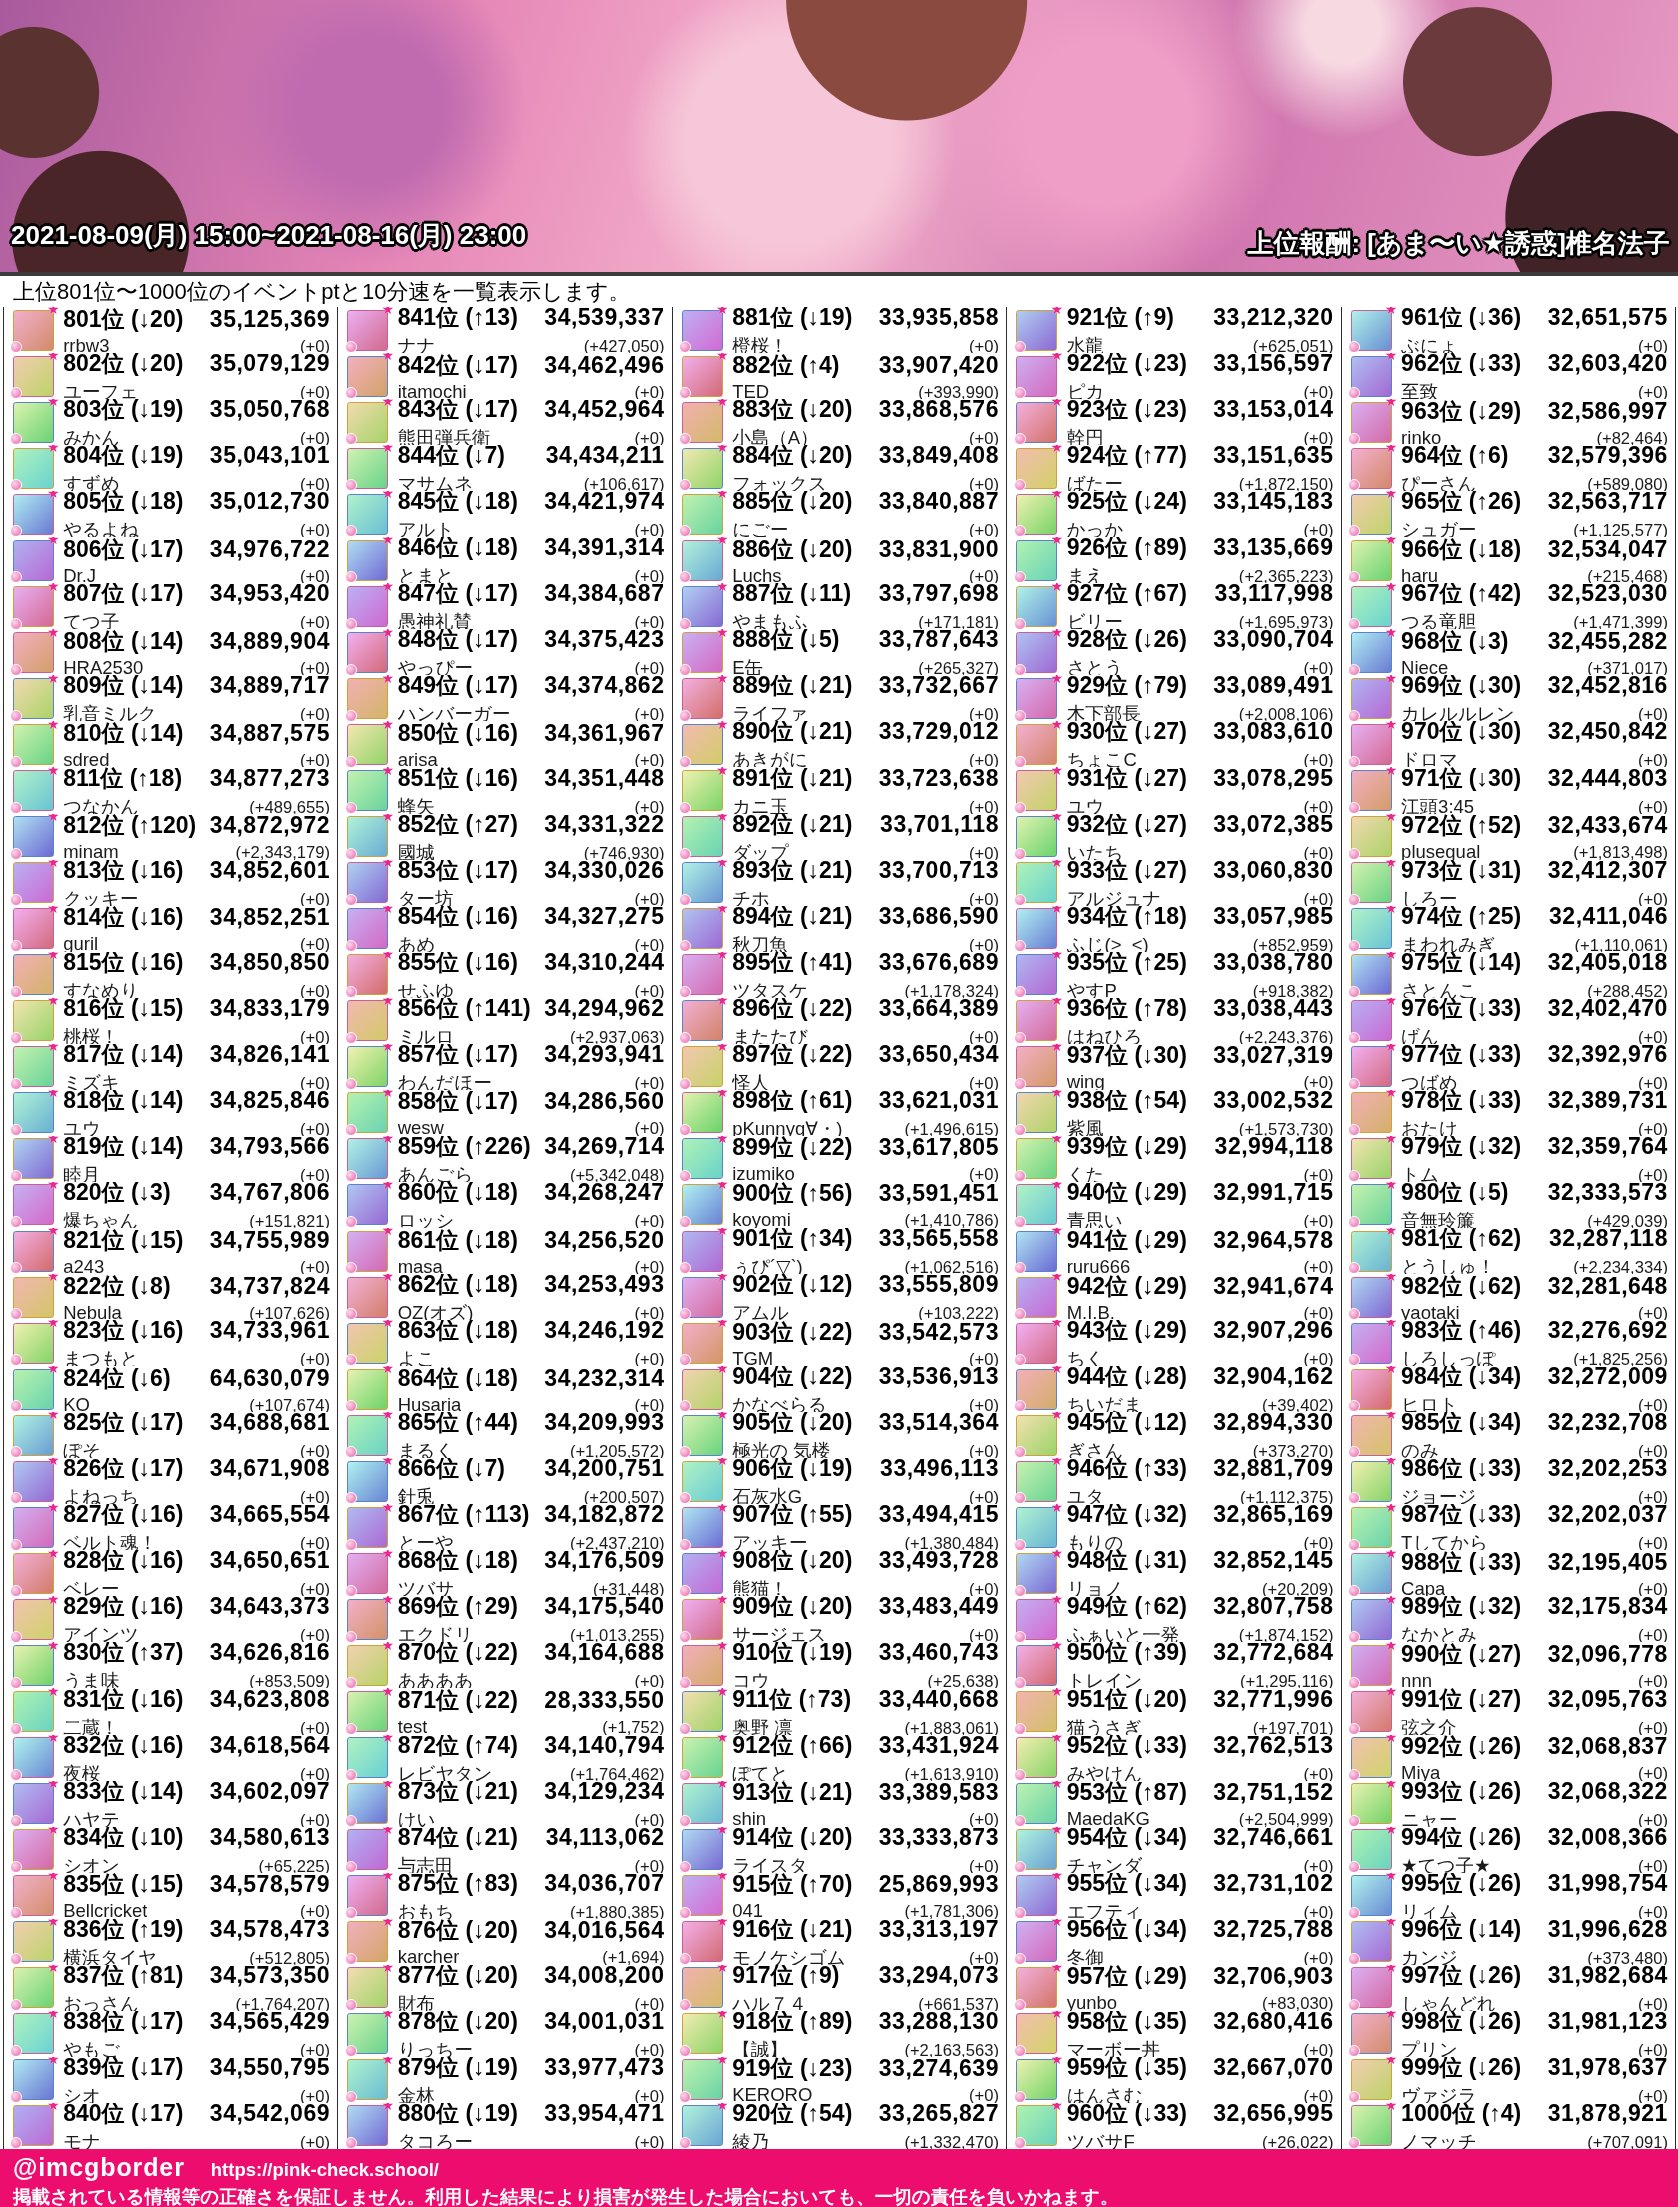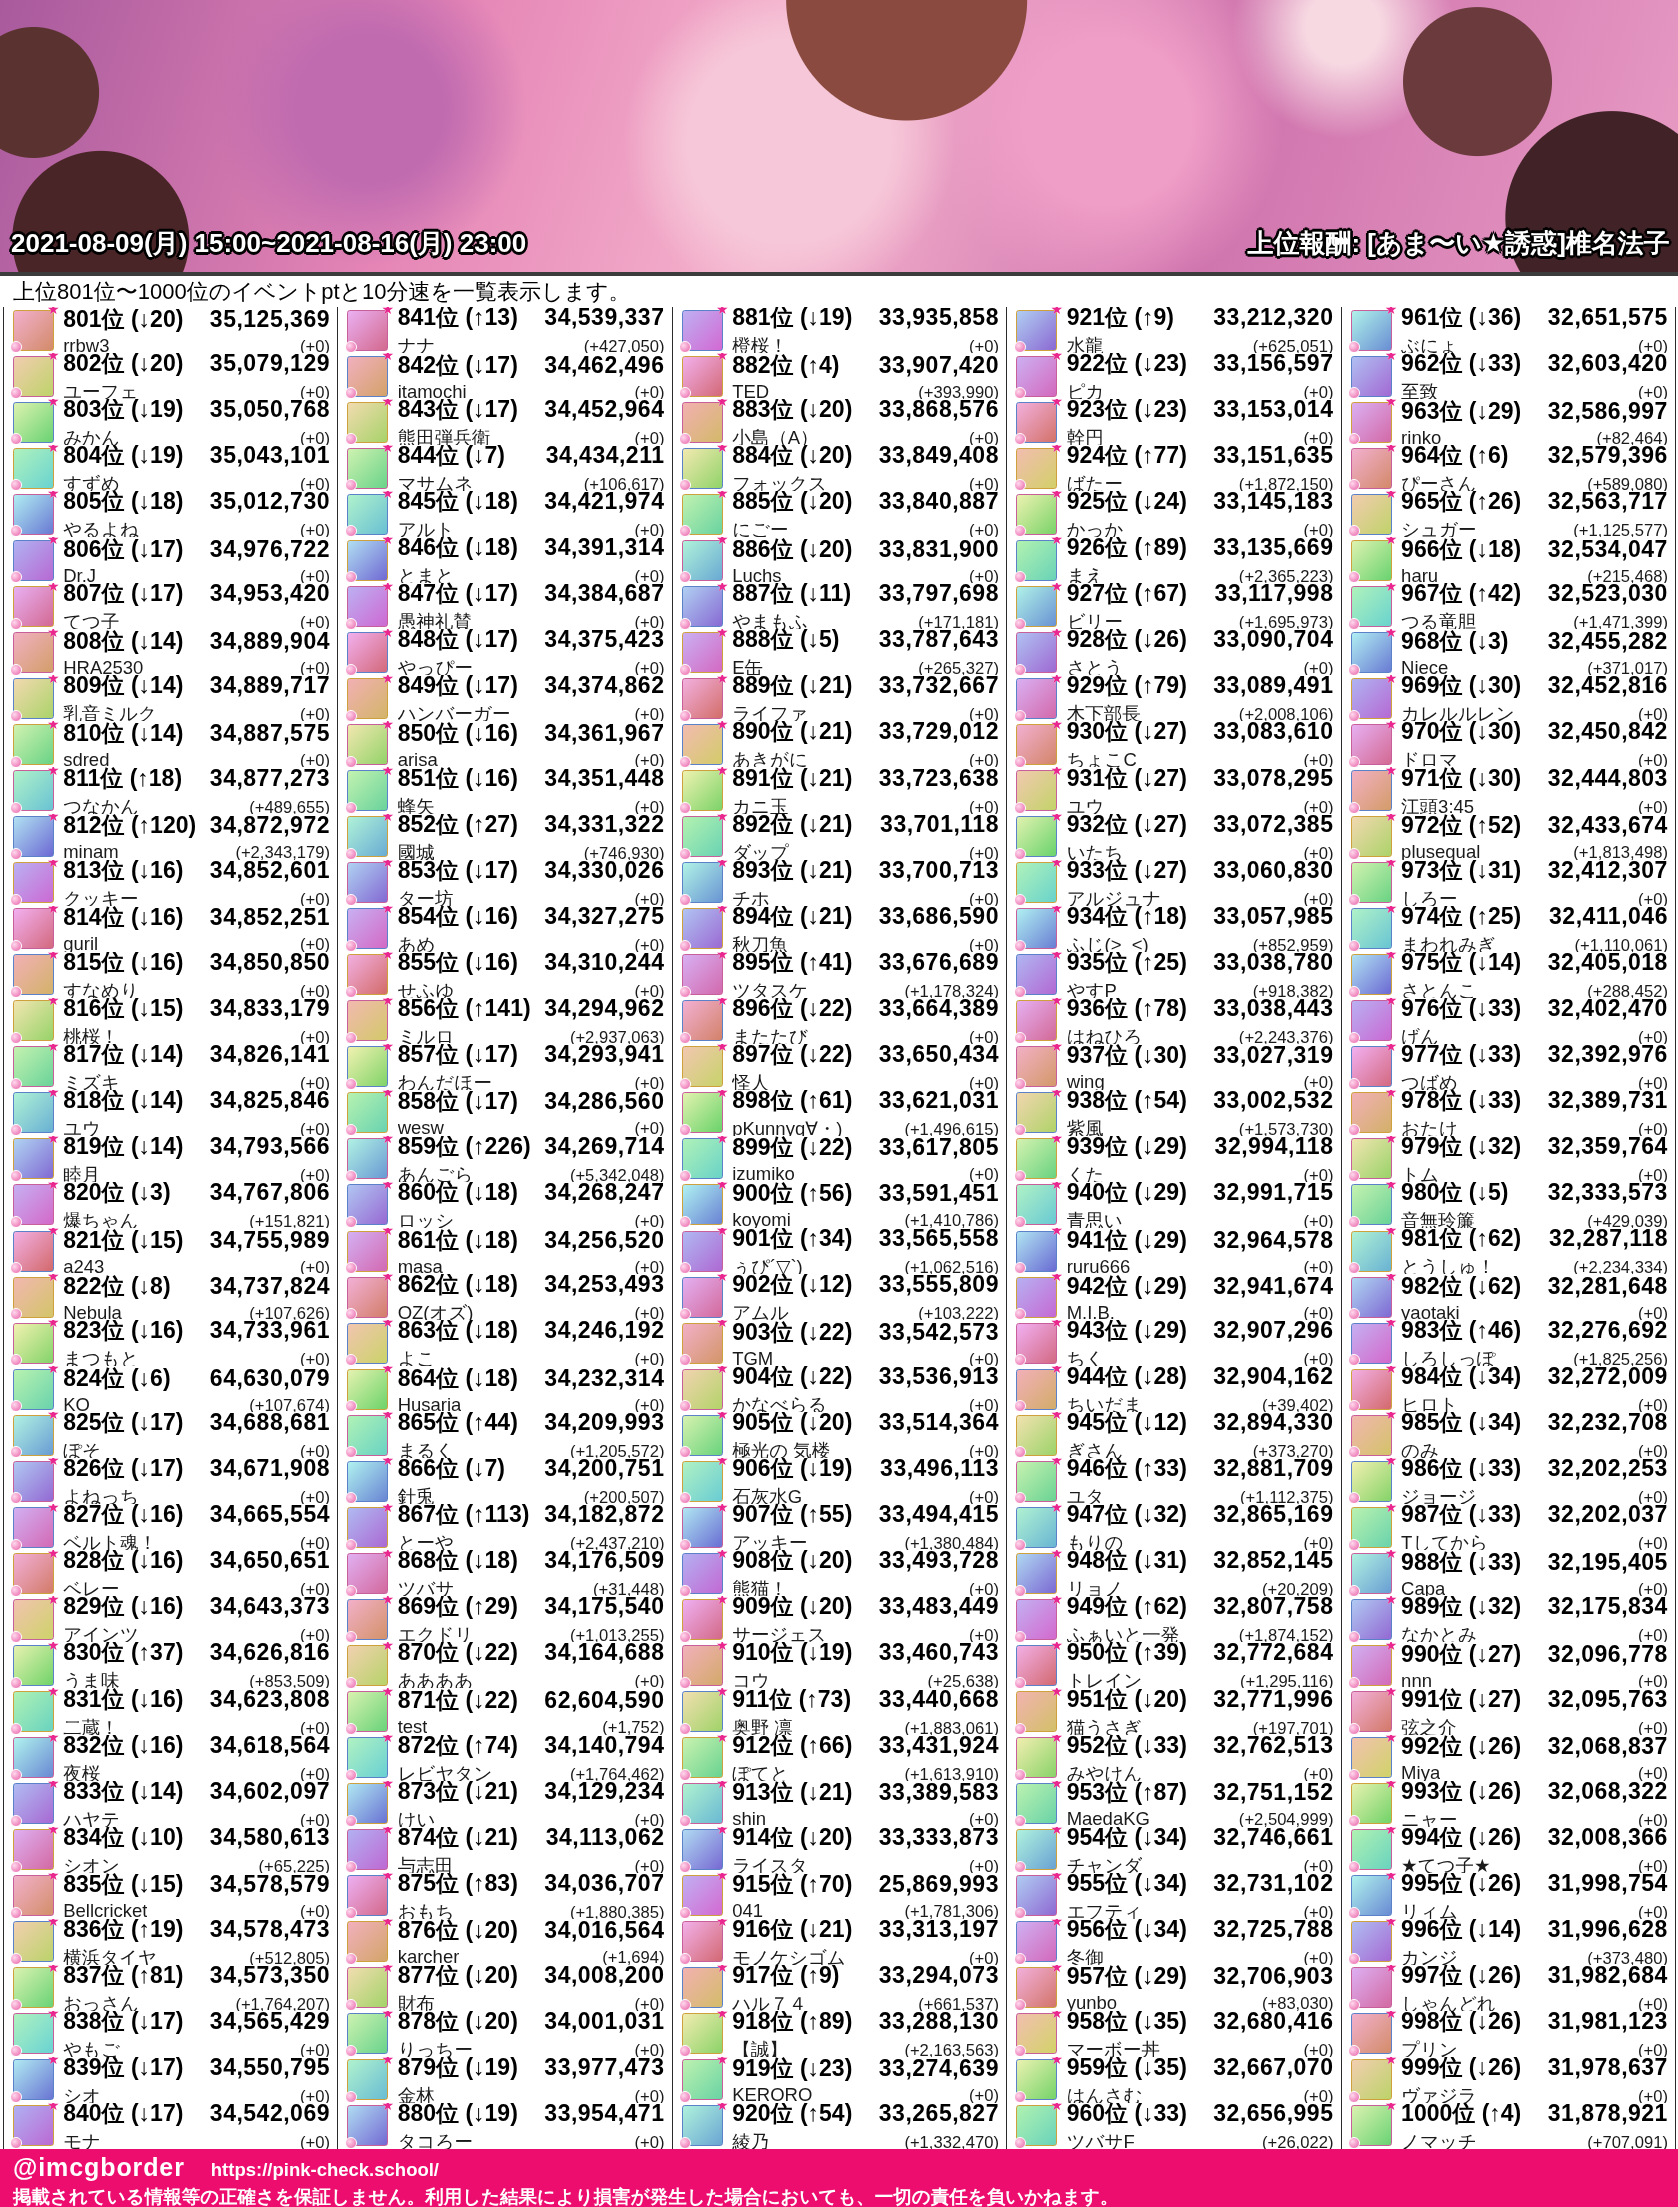--- a/index.html
+++ b/index.html
@@ -25,21 +25,21 @@
       linear-gradient(108deg,#a85a9d 0%,#e585b6 26%,#f5b3cd 48%,#cf74ae 72%,#e89bc4 100%);
   }
   .outline{
     color:#fff;
     text-shadow:-1.8px -1.8px 0 #000,1.8px -1.8px 0 #000,-1.8px 1.8px 0 #000,1.8px 1.8px 0 #000,
                 0 -2.8px 0 #000,0 2.8px 0 #000,-2.8px 0 0 #000,2.8px 0 0 #000;
   }
   .banner-info{position:absolute;top:5.5px;right:11px;text-align:right;
     font-size:25px;font-weight:bold;line-height:32px;}
   .event-title{position:absolute;left:11px;top:152px;font-size:38px;font-weight:bold;letter-spacing:0.9px;}
-  .event-period{position:absolute;left:11px;top:226px;font-size:26px;font-weight:bold;}
+  .event-period{position:absolute;left:11px;top:218px;font-size:26px;font-weight:bold;}
   .event-reward{position:absolute;right:9.2px;top:226px;font-size:26px;font-weight:bold;}
   
   .subtitle-bar{flex:0 0 auto;height:31px;display:flex;align-items:center;padding-left:13px;}
   .subtitle-bar span{font-size:22px;color:#000;}
   
   #grid{flex:1 1 auto;display:flex;margin:0 2.8px;border-left:1.8px solid #2b2b2b;min-height:0;}
   .col{flex:1 1 0;display:grid;grid-template-rows:repeat(40,1fr);
     border-right:1.8px solid #2b2b2b;min-width:0;padding:0 1.8px 0 5.5px;}
   .entry{display:flex;align-items:center;min-height:0;overflow:hidden;}
   .avatar{
@@ -1200,21 +1200,21 @@
     </div>
   </div>
       <div class="entry">
     <div class="avatar" style="background: linear-gradient(135deg, rgb(217, 242, 176), rgb(105, 211, 121)); border-color: rgb(200, 95, 154);">
       <span class="star">★</span>
       <span class="dot"></span>
     </div>
     <div class="etext">
       <div class="l1">
         <span class="rank">871位 (↓22)</span>
-        <span class="pts">62,604,590</span>
+        <span class="pts">28,333,550</span>
       </div>
       <div class="l2">
         <span class="pname">test</span>
         <span class="gain">(+1,752)</span>
       </div>
     </div>
   </div>
       <div class="entry">
     <div class="avatar" style="background: linear-gradient(135deg, rgb(176, 242, 194), rgb(105, 208, 211)); border-color: rgb(91, 130, 201);">
       <span class="star">★</span>

